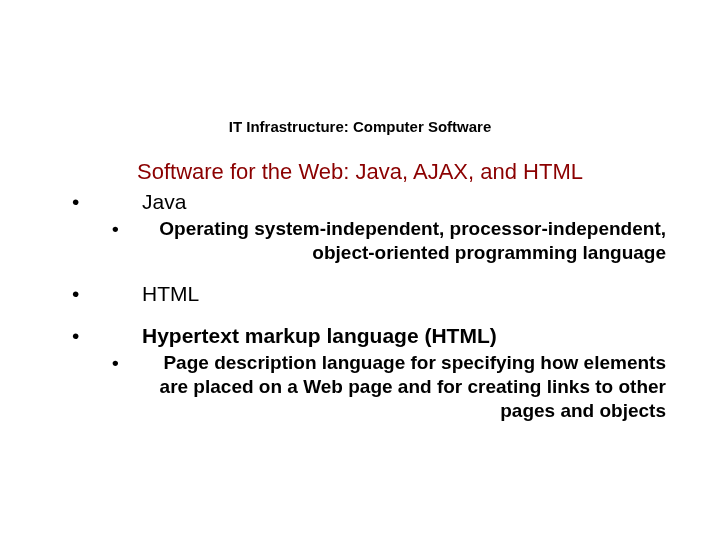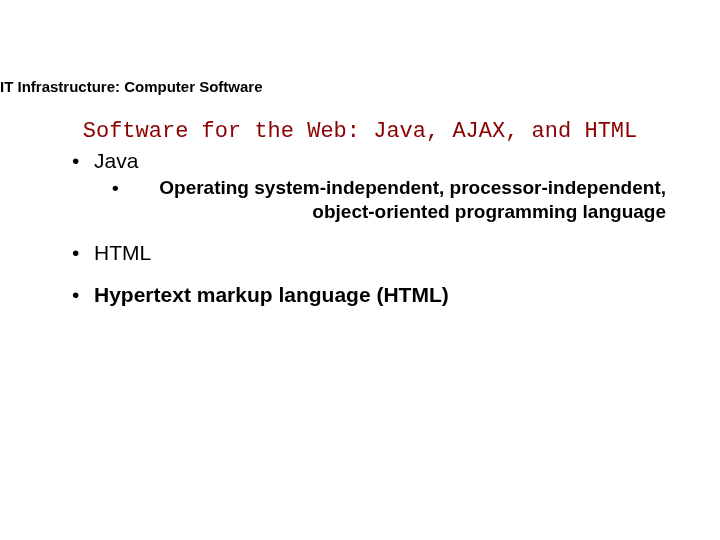--- a/index.html
+++ b/index.html
@@ -11,28 +11,28 @@
     font-family: Arial, Helvetica, sans-serif;
     color: #000;
   }
   .slide {
     width: 720px;
     height: 540px;
     position: relative;
     box-sizing: border-box;
   }
   .header {
-    text-align: left;
+    text-align: center;
     font-weight: bold;
     font-size: 15px;
-    padding-top: 78px;
+    padding-top: 118px;
   }
   .title {
     text-align: center;
-    font-family: Liberation Mono, monospace;
+    font-family: Liberation Sans, sans-serif;
     color: #8b0000;
     font-size: 22px;
     margin-top: 24px;
   }
   .content {
     padding: 4px 54px 0 58px;
   }
   ul.top {
     list-style: none;
     margin: 0;
@@ -67,20 +67,21 @@
   }
   ul.sub > li::before {
     content: "•";
     position: absolute;
     left: 4px;
     top: 0;
     font-size: 19px;
   }
   .top-label {
     display: inline;
+    margin-left: 48px;
   }
 </style>
 </head>
 <body>
 
 <div class="slide">
   <div class="header">IT Infrastructure: Computer Software</div>
   <div class="title">Software for the Web: Java, AJAX, and HTML</div>
   <div class="content">
     <ul class="top">
@@ -88,16 +89,19 @@
         <span class="top-label">Java</span>
         <ul class="sub">
           <li>Operating system-independent, processor-independent, object-oriented programming language</li>
         </ul>
       </li>
       <li>
         <span class="top-label">HTML</span>
       </li>
       <li>
         <span class="top-label" style="font-weight:bold">Hypertext markup language (HTML)</span>
+        <ul class="sub">
+          <li>Page description language for specifying how elements are placed on a Web page and for creating links to other pages and objects</li>
+        </ul>
       </li>
     </ul>
   </div>
 </div>
 
 </body></html>

